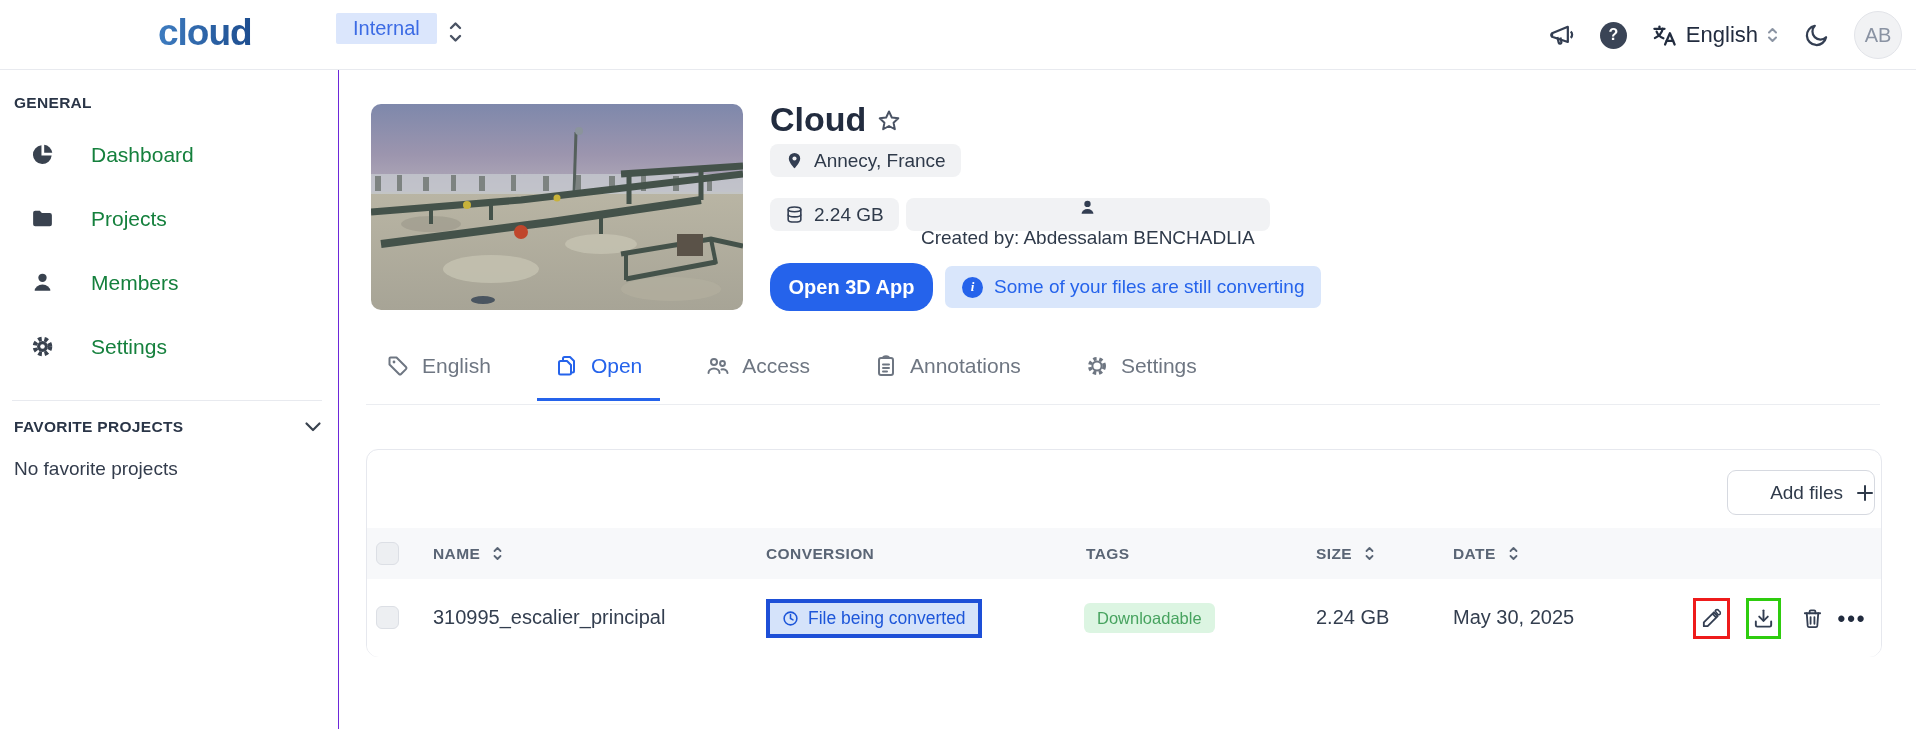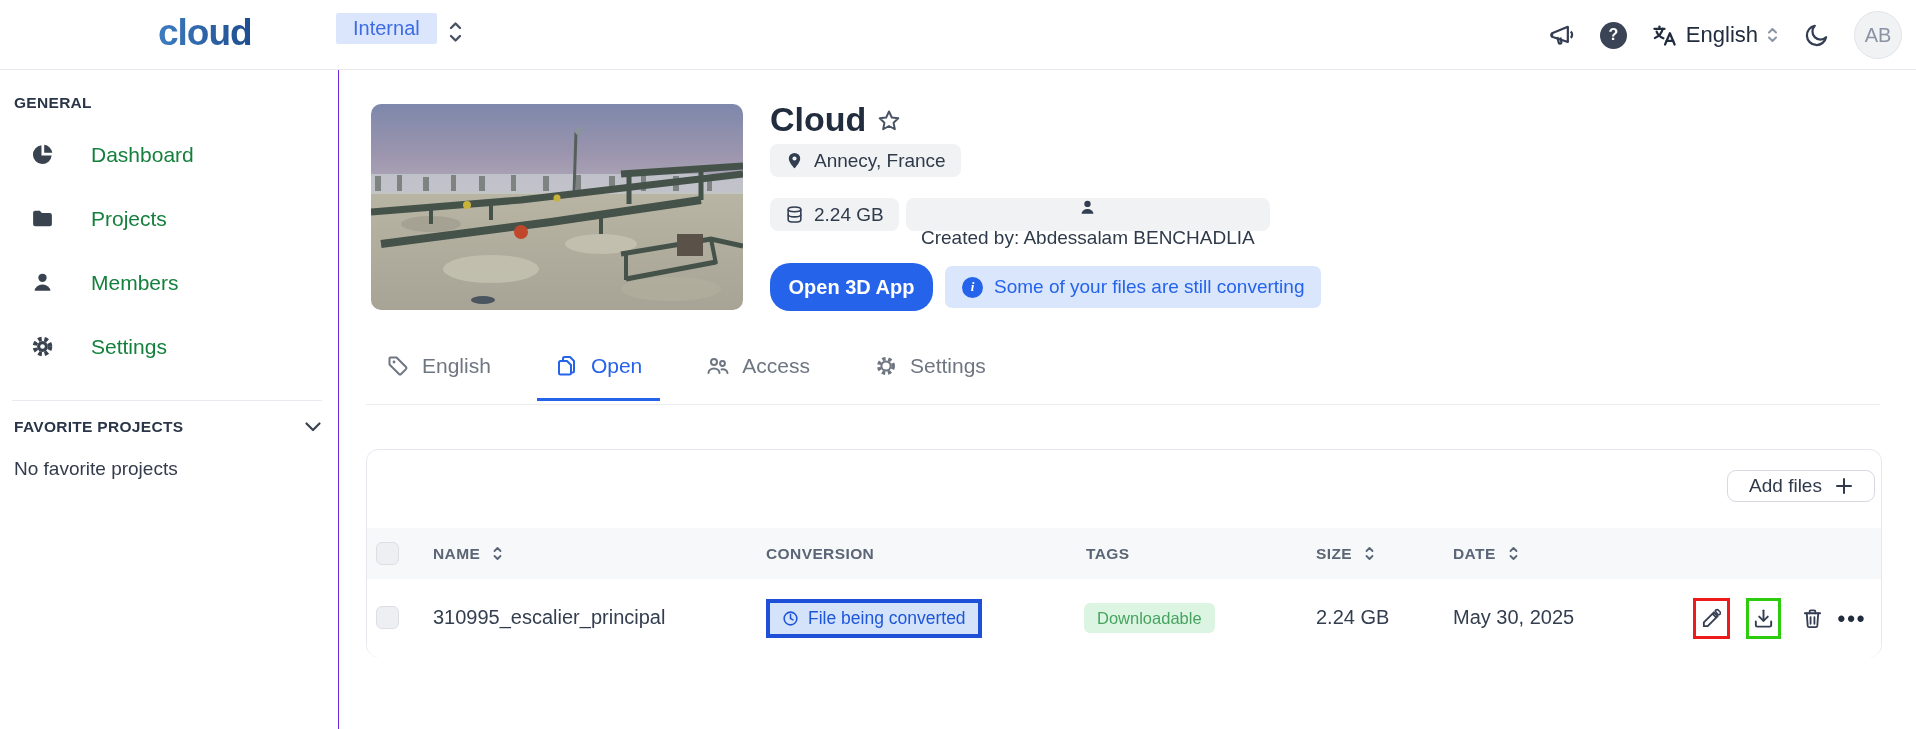--- a/index.html
+++ b/index.html
@@ -75,23 +75,23 @@
 
   
   .card { position:absolute; left:366px; top:449px; width:1516px; height:208px;
     background:#fff; border:1px solid #e6e8ee; border-radius:12px; }
   .search-box { position:absolute; left:1056px; top:20px; width:290px; height:45px;
     border:1px solid #d6d9e0; border-radius:9px; display:flex; align-items:center;
     gap:13px; padding:0 14px; color:#6e7682; }
   .search-box input { border:none; outline:none; font-size:19px; width:200px;
     font-family:inherit; color:#2e3950; background:transparent; }
   .search-box input::placeholder { color:#8b94a3; }
-  .addfiles-btn { position:absolute; left:1360px; top:20px; width:148px; height:32px;
+  .addfiles-btn { position:absolute; left:1360px; top:20px; width:148px; height:45px;
     background:#fff; border:1px solid #d6d9e0; border-radius:9px; display:flex;
-    align-items:center; justify-content:center; gap:13px; font-size:19px; color:#2f3a4a;
+    align-items:center; justify-content:flex-end; gap:13px; font-size:19px; color:#2f3a4a;
     cursor:pointer; font-family:inherit; }
   .thead { position:absolute; left:0; top:78px; width:1514px; height:51px;
     background:#f7f8fa; display:flex; align-items:center; }
   .th { position:absolute; font-size:15.5px; font-weight:bold; color:#5a6575;
     letter-spacing:.4px; display:flex; align-items:center; gap:12px; }
   .sort-ico { color:#5a6575; display:flex; }
   .checkbox { position:absolute; left:9px; width:23px; height:23px; border-radius:6px;
     background:#edeff2; border:1.5px solid #dcdfe5; cursor:pointer; }
   .trow { position:absolute; left:0; top:129px; width:1514px; height:78px;
     background:#fff; border-radius:0 0 12px 12px; }
@@ -342,20 +342,30 @@
             <circle cx="8" cy="8" r="3"></circle>
               <circle cx="16.5" cy="9.5" r="2.4"></circle>
             <path d="M2.5 19 a5.5 4.5 0 0 1 11 0"></path>
               <path d="M15.5 15.5 a4.5 4 0 0 1 6 3.5"></path>
           </svg>
         </span>
         <span>Access</span>
       </div>
       <div class="tab">
         <span class="ico">
+          <svg width="24" height="24" viewBox="0 0 24 24" fill="none" stroke="currentColor" stroke-width="2" stroke-linejoin="round">
+            <rect x="5" y="4" width="14" height="17" rx="2"></rect>
+              <path d="M9 4.2 a3 2 0 0 1 6 0"></path>
+            <path d="M9 10.5 h6 M9 14 h6 M9 17.5 h4" stroke-linecap="round"></path>
+          </svg>
+        </span>
+        <span>Annotations</span>
+      </div>
+      <div class="tab">
+        <span class="ico">
           <svg width="24" height="24" viewBox="0 0 24 24" fill="none">
             <circle cx="12" cy="12" r="7.2" stroke="currentColor" stroke-width="3.6" stroke-dasharray="3.3 2.7"></circle>
             <circle cx="12" cy="12" r="4.6" stroke="currentColor" stroke-width="2"></circle>
           </svg>
         </span>
         <span>Settings</span>
       </div>
     </div>
   </div>
 

